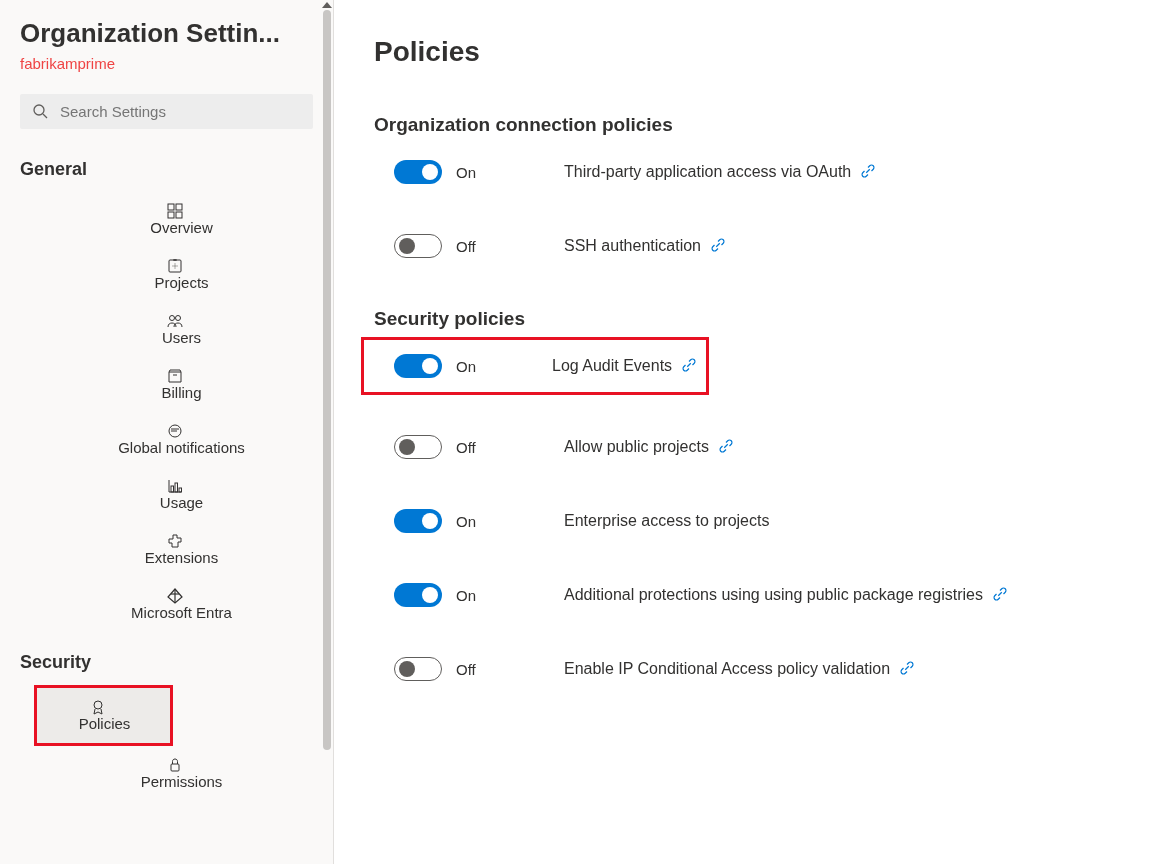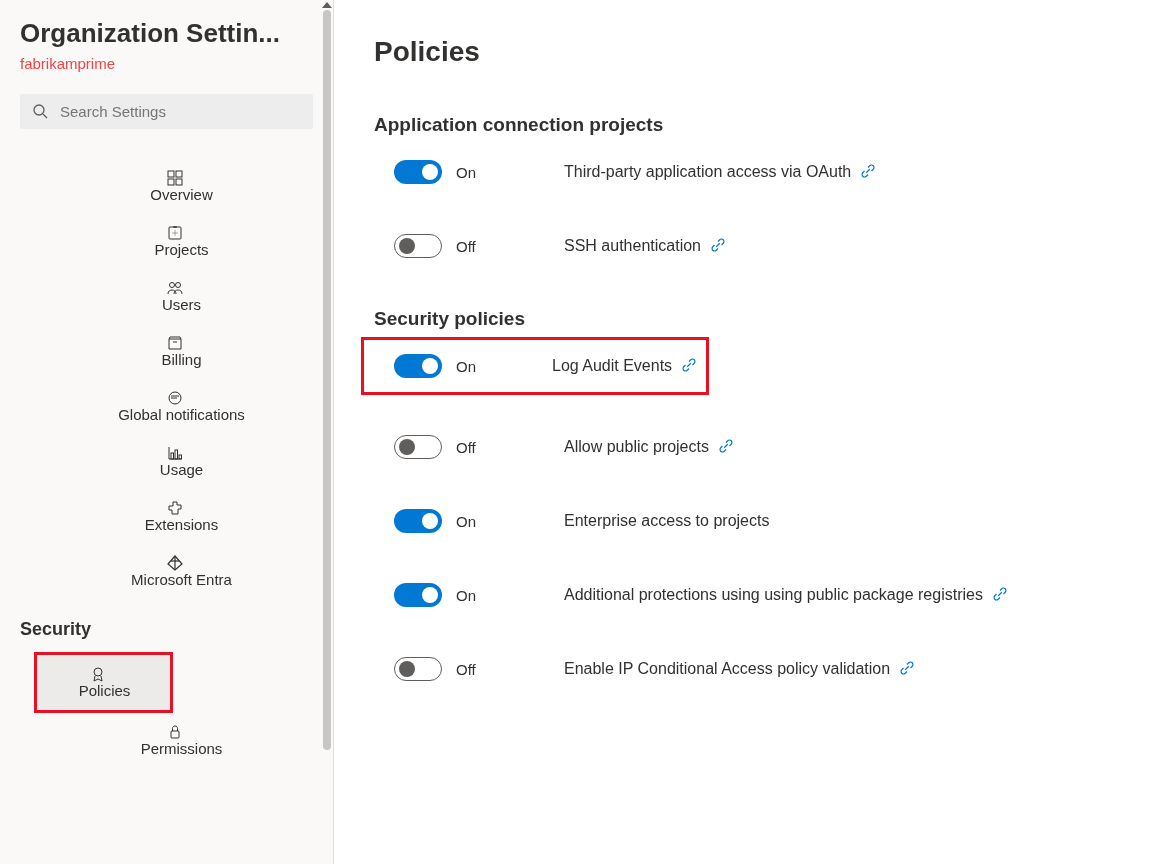--- a/index.html
+++ b/index.html
@@ -180,20 +180,21 @@
     <div class="page-subtitle">fabrikamprime</div>
 
     <div class="search-box">
       <svg width="16" height="16" viewBox="0 0 16 16" fill="none" stroke="#605e5c" stroke-width="1.3">
           <circle cx="7" cy="7" r="5"></circle>
           <line x1="11" y1="11" x2="15" y2="15"></line>
         </svg>
       <input type="text" placeholder="Search Settings" style="">
     </div>
 
+    <div class="section-header">General</div>
 
     <div class="nav-item">
       <svg class="icon-svg" width="16" height="16" viewBox="0 0 16 16" fill="none" stroke="#323130" stroke-width="1">
           <rect x="1" y="1" width="6" height="6"></rect>
           <rect x="9" y="1" width="6" height="6"></rect>
           <rect x="1" y="9" width="6" height="6"></rect>
           <rect x="9" y="9" width="6" height="6"></rect>
         </svg>
       <span>Overview</span>
     </div>
@@ -271,21 +272,21 @@
         </svg>
       <span>Permissions</span>
     </div>
   </div>
 </aside>
 
 <main class="main">
   <h1 class="main-title">Policies</h1>
 
   <div class="policy-section">
-    <h2 class="policy-section-title">Application connection projects</h2>
+    <h2 class="policy-section-title">Organization connection policies</h2>
 
     <div class="policy-row">
       <div class="toggle-wrap">
         <div class="toggle on">
             <div class="knob"></div>
           </div>
         <span class="toggle-label">On</span>
       </div>
       <div class="policy-label">
         <span>Third-party application access via OAuth</span>

